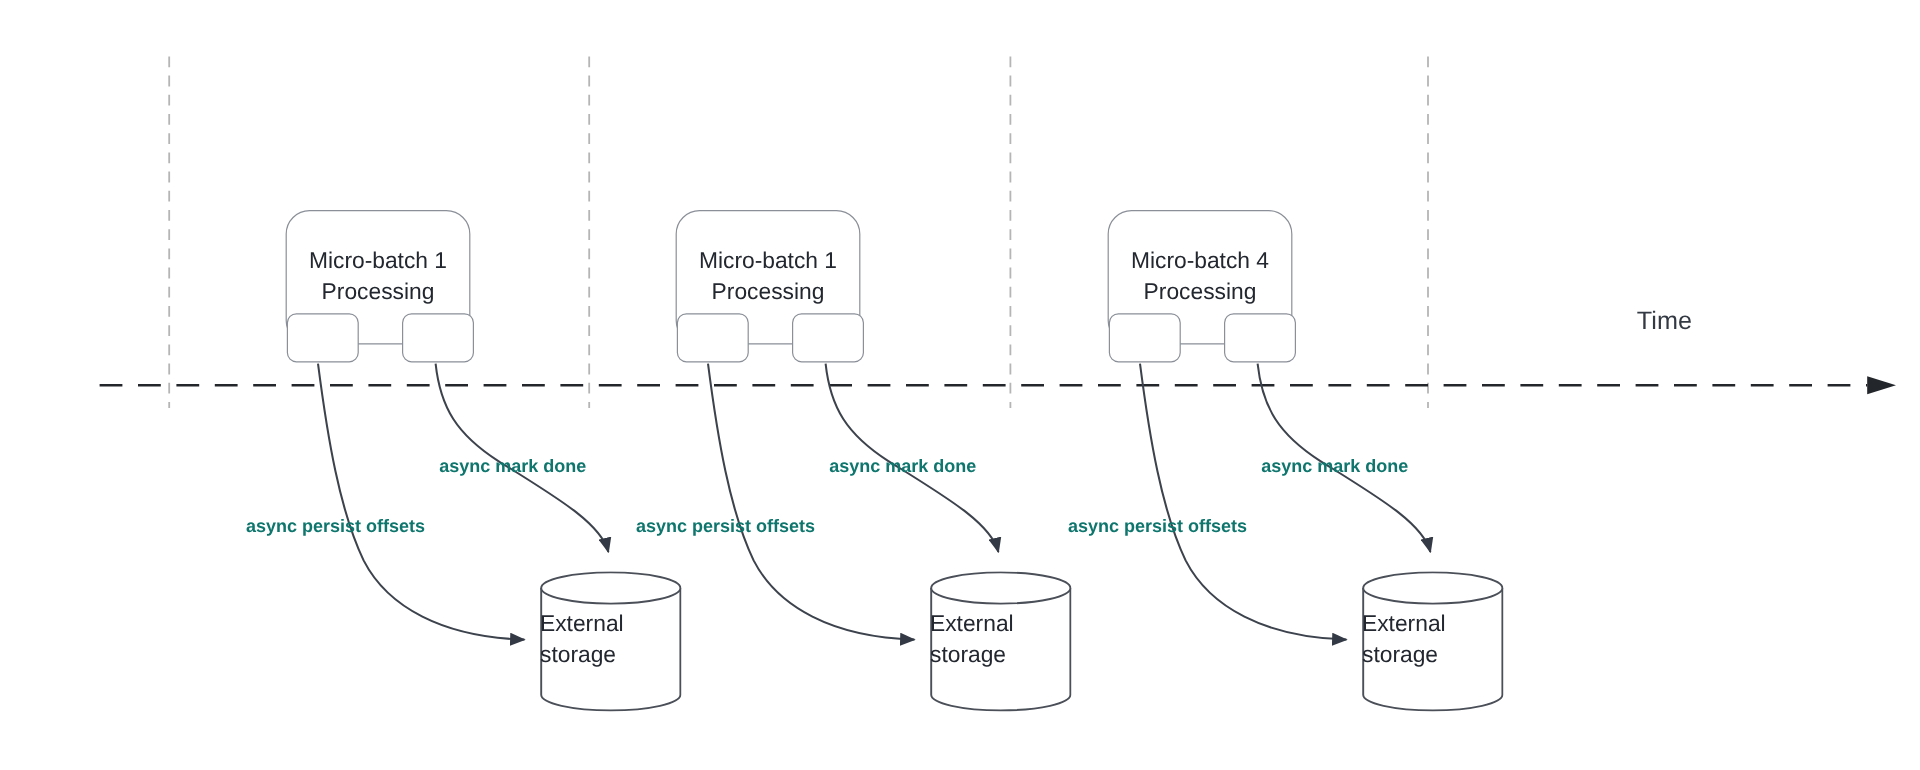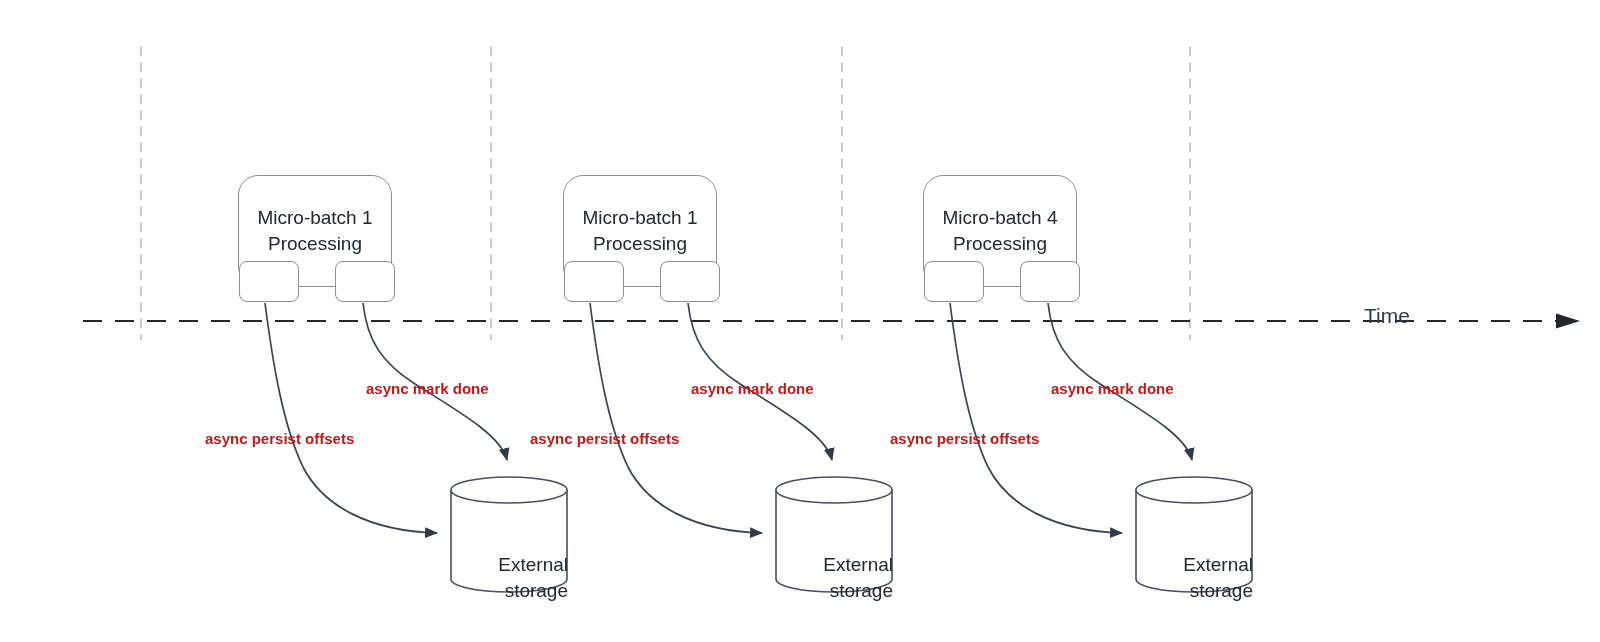--- a/index.html
+++ b/index.html
@@ -22,33 +22,33 @@
   }
   .small-box{
     position:absolute;top:261px;width:60px;height:41px;
     border:1.6px solid #8a8f98;border-radius:8px;background:#ffffff;
     box-sizing:border-box;
   }
   .small-box.a{left:0px;}
   .small-box.b{left:96px;}
   .flow-label{
     position:absolute;white-space:nowrap;
-    font-size:15px;font-weight:bold;color:#b91c1c;
+    font-size:15px;font-weight:bold;color:#0f766e;
   }
   .flow-label.persist{left:-34px;top:430px;}
   .flow-label.done{left:127px;top:380px;}
   .cylinder{position:absolute;left:211px;top:476px;width:118px;height:118px;}
   .cylinder svg{position:absolute;left:0;top:0;}
   .cyl-text{
     position:absolute;left:0;top:32px;width:118px;
-    text-align:right;font-size:19px;line-height:26px;color:#23272f;margin-top:44px;
+    text-align:left;font-size:19px;line-height:26px;color:#23272f;
   }
   .time-label{
     position:absolute;left:1356px;top:256px;width:62px;
-    text-align:center;font-size:21px;color:#343a43;margin-top:48px;
+    text-align:center;font-size:21px;color:#343a43;
   }
 </style>
 </head>
 <body>
 
 <div class="canvas">
 
   <svg class="overlay" width="1600" height="642" viewBox="0 0 1600 642">
     <defs>
       <marker id="arrow" viewBox="0 0 12 10" refX="11" refY="5" markerWidth="13" markerHeight="11" orient="auto" markerUnits="userSpaceOnUse">

